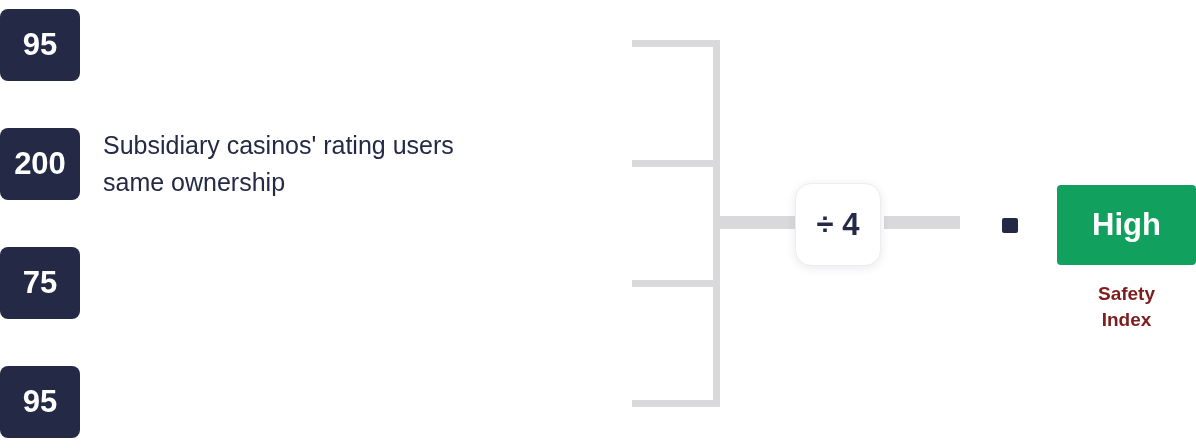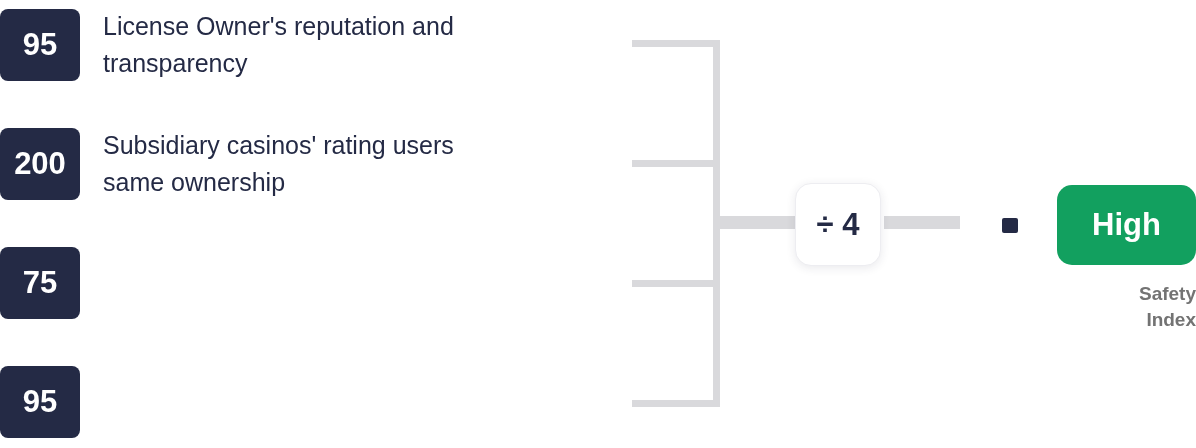--- a/index.html
+++ b/index.html
@@ -80,48 +80,46 @@
     background: #242A45;
     border-radius: 2px;
   }
 
   
   .result-badge {
     position: absolute;
     left: 1057px; top: 185px;
     width: 139px; height: 80px;
     background: #12A05F;
-    border-radius: 15px;
+    border-radius: 4px;
     display: flex; align-items: center; justify-content: center;
     color: #ffffff;
     font-size: 31px;
     font-weight: 700;
   }
 
   .result-caption {
     position: absolute;
     left: 1057px; top: 281px;
     width: 139px;
-    text-align: right;
-    color: #737373;
+    text-align: center;
+    color: #7f1d1d;
     font-size: 19px;
     font-weight: 600;
     line-height: 26px;
     white-space: pre-line;
   }
 </style>
 </head>
 <body>
 
 <div class="diagram">
 
   <div class="factor-row row-0">
     <div class="score-badge">95</div>
-    <div class="factor-label">License Owner's reputation and
-transparency</div>
   </div>
 
   <div class="factor-row row-1">
     <div class="score-badge">200</div>
     <div class="factor-label">Subsidiary casinos' rating users
 same ownership</div>
   </div>
 
   <div class="factor-row row-2">
     <div class="score-badge">75</div>

